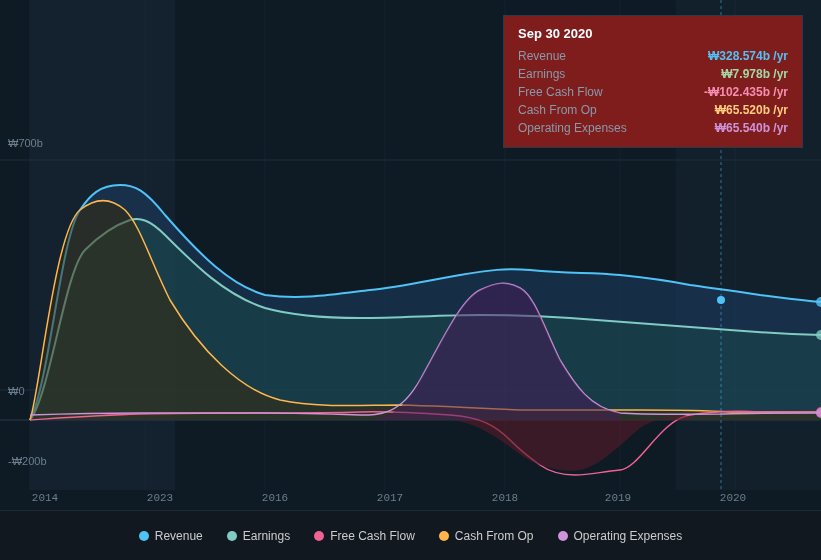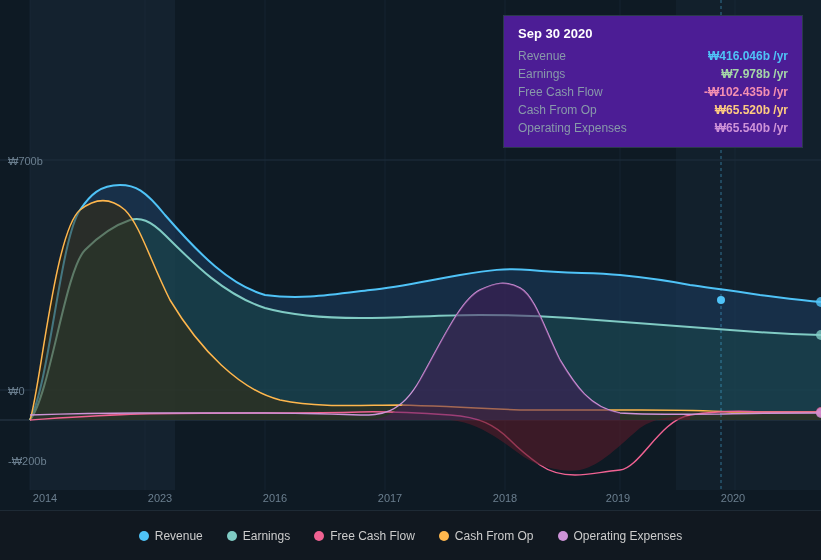--- a/index.html
+++ b/index.html
@@ -11,21 +11,21 @@
       color: #ccc;
       overflow: hidden;
       position: relative;
     }
 
     
     .tooltip-card {
       position: absolute;
       top: 15px;
       right: 18px;
-      background: #4c1d95;
+      background: #7f1d1d;
       border: 1px solid #2a3a4a;
       padding: 10px 14px;
       width: 300px;
       z-index: 10;
     }
     .tooltip-date {
       font-size: 13px;
       font-weight: bold;
       color: #fff;
       margin-bottom: 6px;
@@ -93,20 +93,21 @@
 
     
     .x-axis {
       position: absolute;
       bottom: 50px;
       left: 0;
       width: 760px;
       height: 24px;
       display: flex;
       align-items: center;
+      font-family: Liberation Mono, monospace;
     }
     .x-label {
       position: absolute;
       font-size: 11px;
       color: #6b7f8f;
       transform: translateX(-50%);
     }
 
     
     .chart-svg {
@@ -286,40 +287,40 @@
 
     <line x1="721" y1="0" x2="721" y2="490" stroke="#4fc3f7" stroke-width="1" stroke-dasharray="3,3" opacity="0.5"></line>
 
     <circle cx="721" cy="300" r="4" fill="#4fc3f7"></circle>
     <circle cx="821" cy="302" r="5" fill="#4fc3f7" opacity="0.8"></circle>
     <circle cx="821" cy="335" r="5" fill="#80cbc4" opacity="0.8"></circle>
     <circle cx="821" cy="412" r="5" fill="#f06292" opacity="0.8"></circle>
     <circle cx="821" cy="413" r="5" fill="#ce93d8" opacity="0.8"></circle>
   </svg>
 
-  <div class="y-label" style="top: 155px;">₩700b</div>
+  <div class="y-label" style="top: 137px;">₩700b</div>
   <div class="y-label" style="top: 385px;">₩0</div>
   <div class="y-label" style="top: 455px;">-₩200b</div>
 </div>
 
 <div class="x-axis">
   <span class="x-label" style="left: 45px;">2014</span>
   <span class="x-label" style="left: 160px;">2023</span>
   <span class="x-label" style="left: 275px;">2016</span>
   <span class="x-label" style="left: 390px;">2017</span>
   <span class="x-label" style="left: 505px;">2018</span>
   <span class="x-label" style="left: 618px;">2019</span>
   <span class="x-label" style="left: 733px; text-align: center;">2020</span>
 </div>
 
 <div class="tooltip-card">
   <div class="tooltip-date">Sep 30 2020</div>
   <div class="tooltip-row">
     <span class="label">Revenue</span>
-    <span class="value val-revenue">₩416.046b /yr</span>
+    <span class="value val-revenue">₩328.574b /yr</span>
   </div>
   <div class="tooltip-row">
     <span class="label">Earnings</span>
     <span class="value val-earnings">₩7.978b /yr</span>
   </div>
   <div class="tooltip-row">
     <span class="label">Free Cash Flow</span>
     <span class="value val-fcf">-₩102.435b /yr</span>
   </div>
   <div class="tooltip-row">

